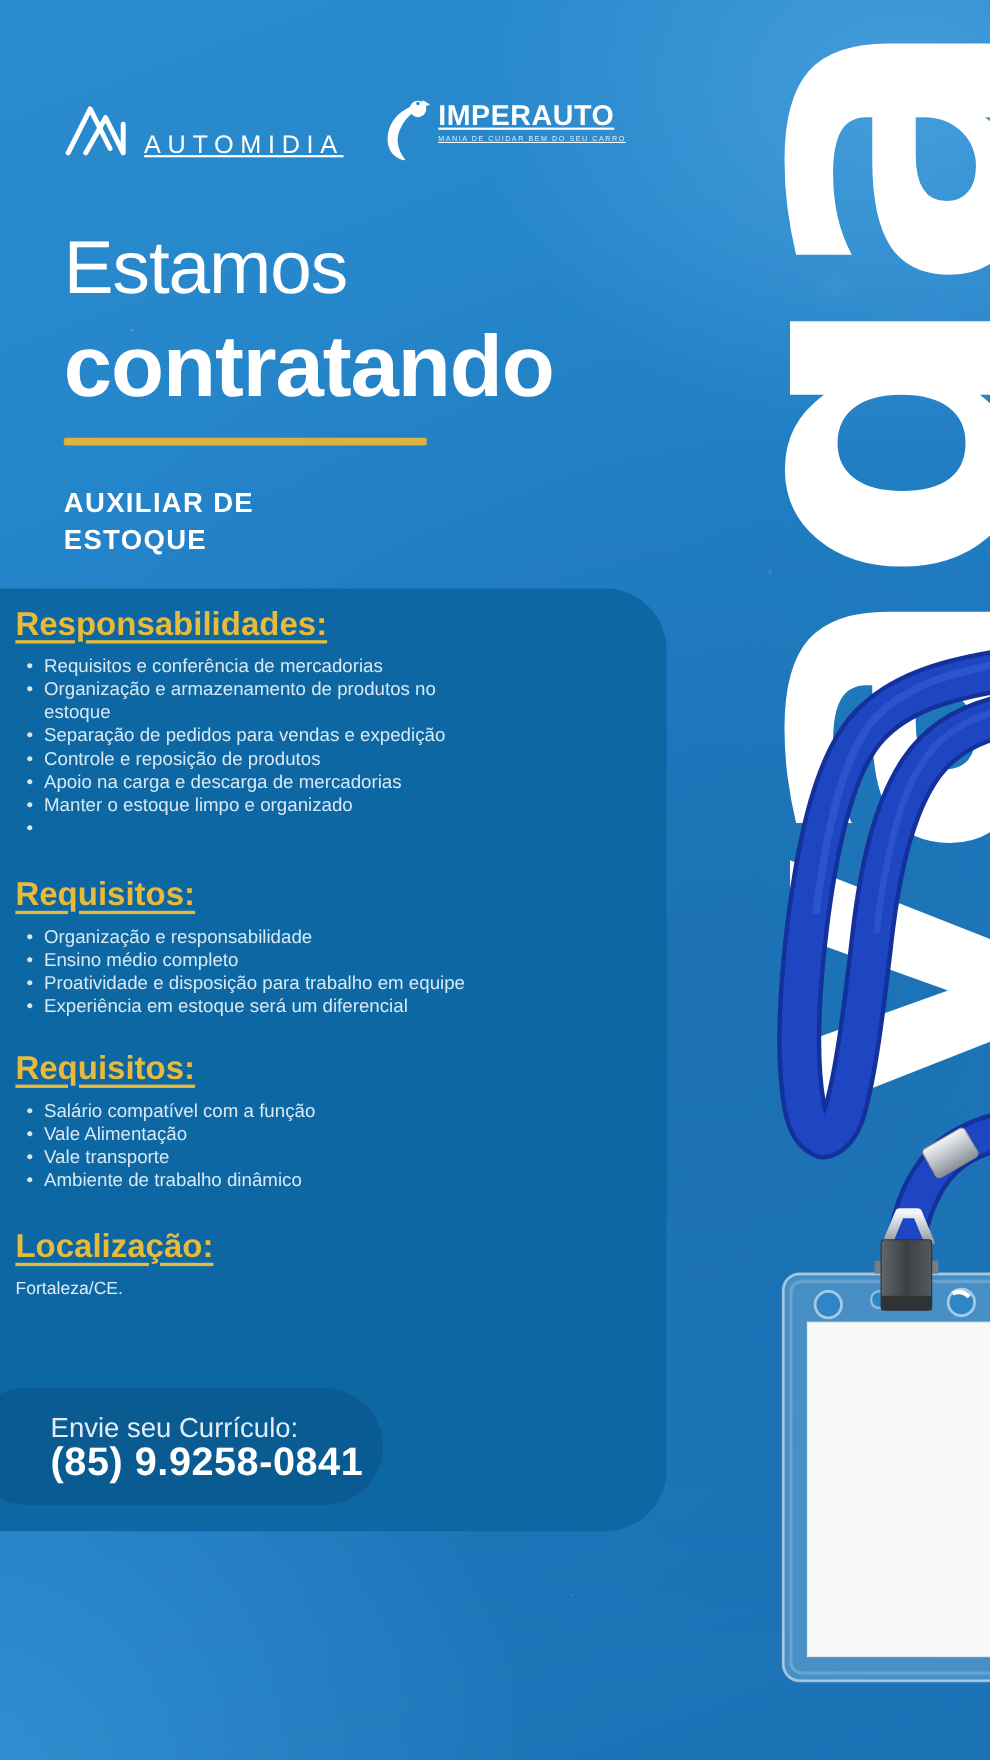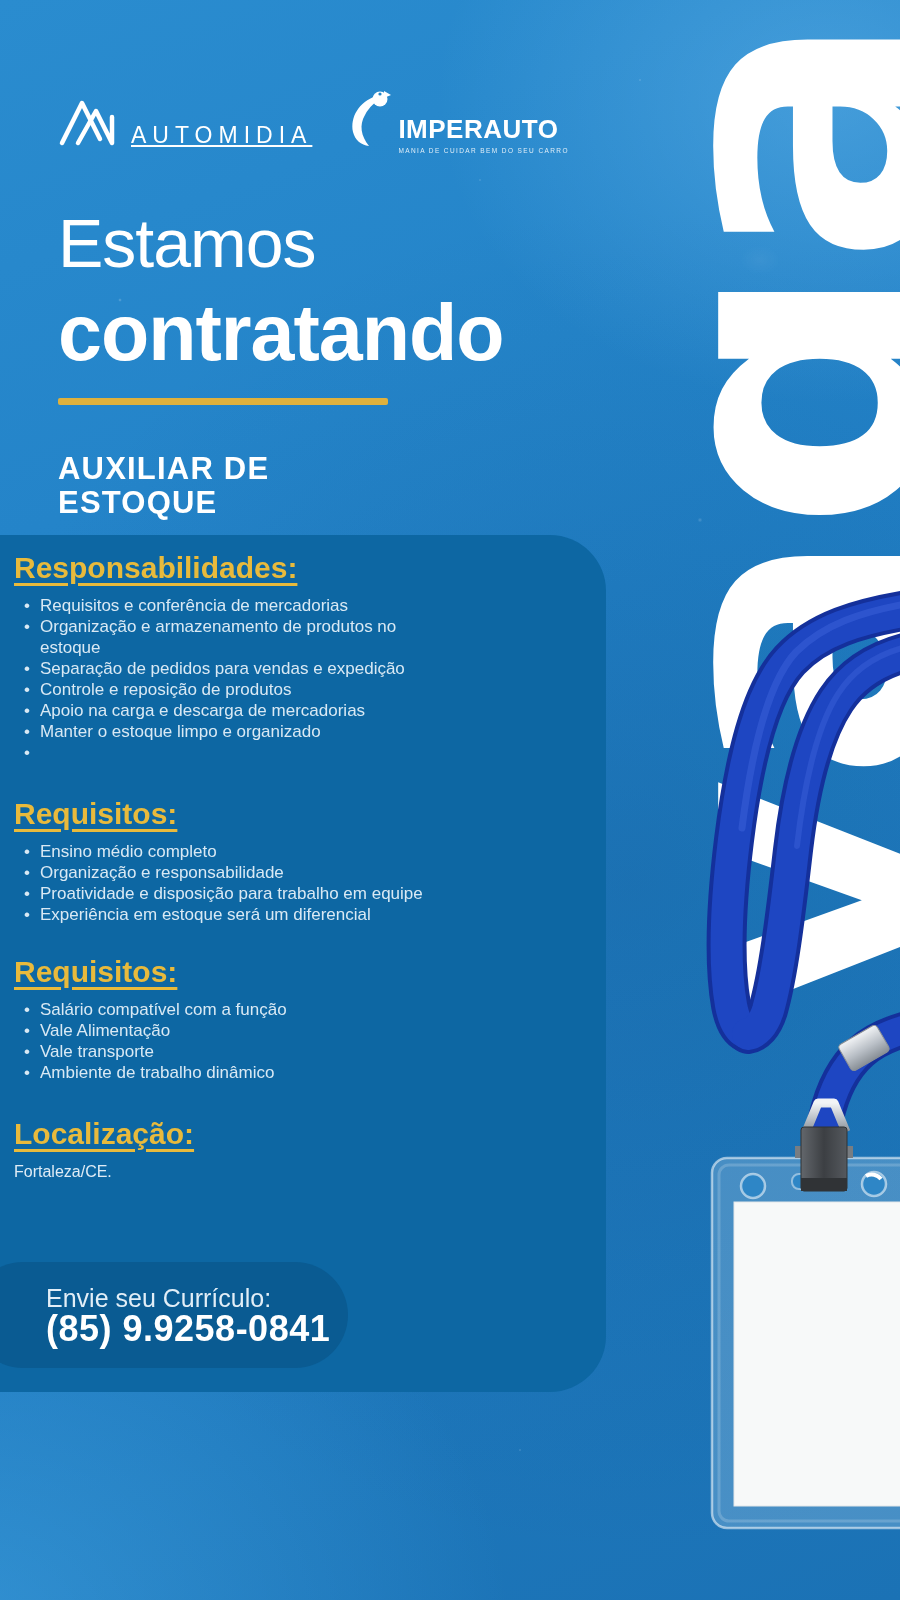--- a/index.html
+++ b/index.html
@@ -34,29 +34,29 @@
     font-family:"DejaVu Sans",sans-serif;font-weight:bold;
     font-size:380px;line-height:1;white-space:nowrap;color:#ffffff;
     letter-spacing:-6px;
   }
   .photo{position:absolute;left:0;top:0;pointer-events:none;}
   
   .logos{position:absolute;left:58px;top:88px;display:flex;align-items:center;gap:34px;}
   .brand-am{display:flex;align-items:flex-end;gap:13px;text-decoration:underline;}
   .am-text{font-size:23px;letter-spacing:6px;font-weight:400;color:#fff;}
   .brand-imp{display:flex;align-items:flex-start;gap:6px;}
-  .imp-col{display:flex;flex-direction:column;margin-top:26px;}
+  .imp-col{display:flex;flex-direction:column;margin-top:2px;text-decoration:underline;}
   .imp-name{font-size:26px;font-weight:800;letter-spacing:.5px;color:#fff;}
   .imp-tag{font-size:6.5px;letter-spacing:1.4px;color:rgba(255,255,255,.85);margin-top:2px;align-self:flex-end;}
   
   .hero{position:absolute;left:58px;top:198px;}
   .hero-l1{font-size:68px;font-weight:400;line-height:90px;letter-spacing:-1px;}
   .hero-l2{font-size:79px;font-weight:800;line-height:90px;letter-spacing:-1px;}
   .divider{position:absolute;left:58px;top:398px;width:330px;height:7px;background:#dfb13d;border-radius:2px;}
-  .role{position:absolute;left:58px;top:452px;font-size:31px;font-weight:800;letter-spacing:1.2px;line-height:34px;}
+  .role{position:absolute;left:58px;top:440px;font-size:25px;font-weight:800;letter-spacing:1.2px;line-height:34px;}
   
   .panel{
     position:absolute;left:-60px;top:535px;width:666px;height:857px;
     background:#0d67a3;border-radius:56px;box-sizing:border-box;
     padding:16px 30px 0 74px;
   }
   .sec h2{
     margin:0;font-size:30px;font-weight:800;color:#e8ba3c;
     text-decoration:underline;text-decoration-thickness:3px;text-underline-offset:5px;
   }
@@ -180,22 +180,22 @@
           <li><span>Apoio na carga e descarga de mercadorias</span></li>
           <li><span>Manter o estoque limpo e organizado</span></li>
           <li><span></span></li>
         </ul>
     </div>
 
     <div class="sec requisitos">
       <h2>Requisitos:</h2>
       <ul>
 
-      <li><span>Ensino médio completo</span></li>
-          <li><span>Organização e responsabilidade</span></li>
+      <li><span>Organização e responsabilidade</span></li>
+          <li><span>Ensino médio completo</span></li>
           <li><span>Proatividade e disposição para trabalho em equipe</span></li>
           <li><span>Experiência em estoque será um diferencial</span></li>
         </ul>
     </div>
 
     <div class="sec oferecemos">
       <h2>Requisitos:</h2>
       <ul>
 
       <li><span>Salário compatível com a função</span></li>

